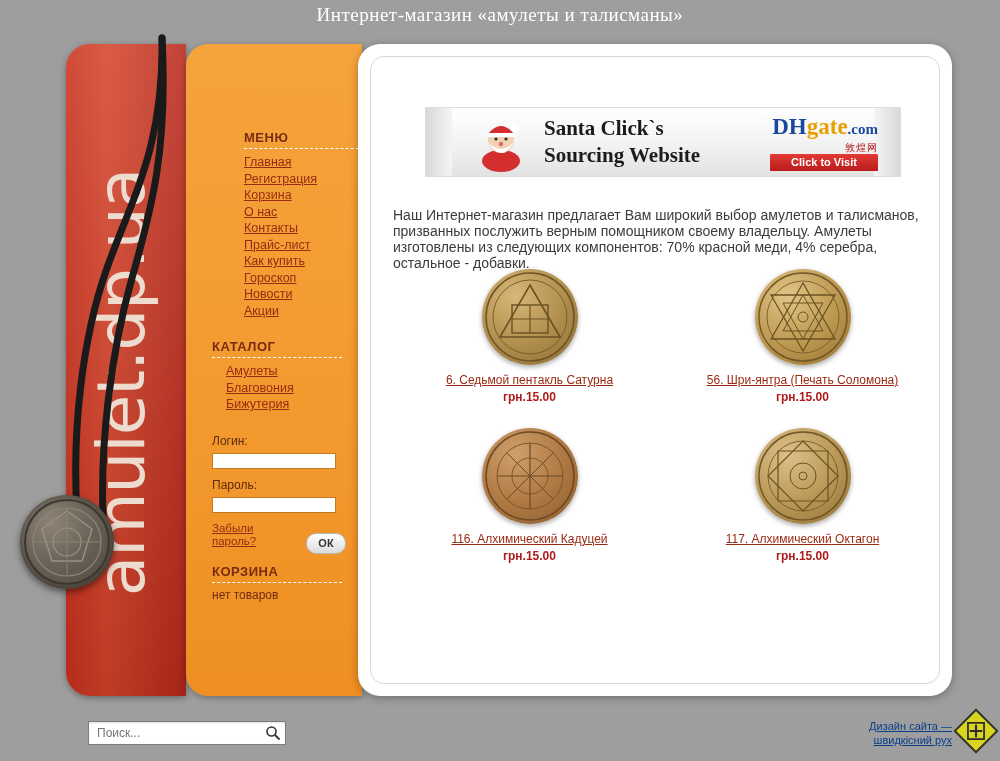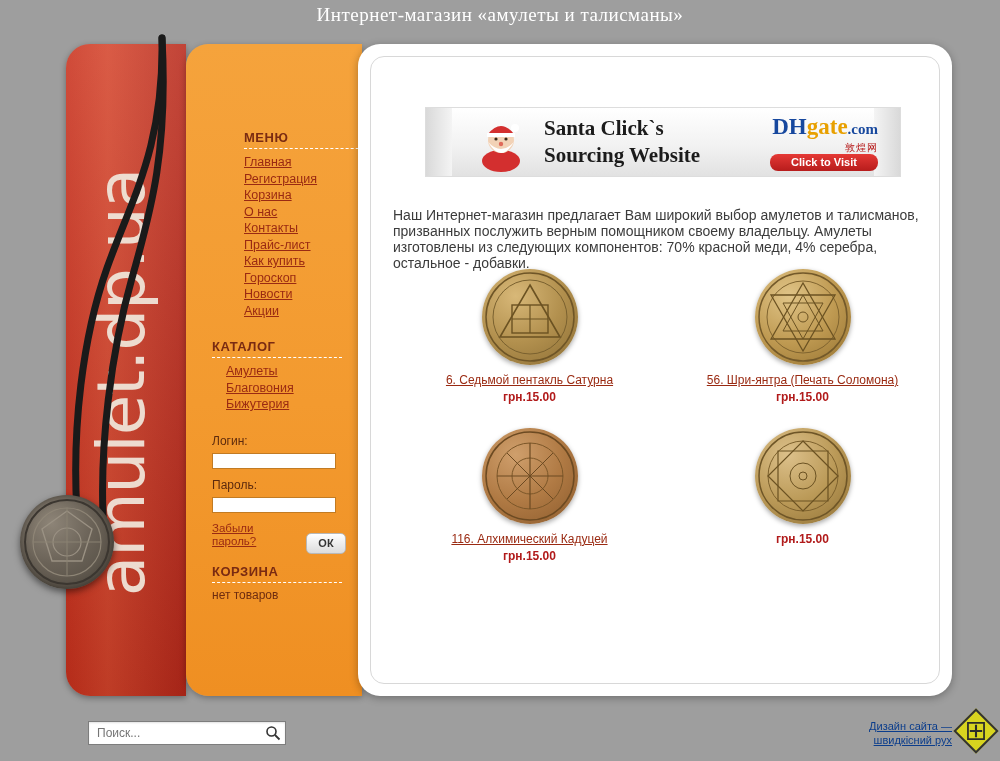--- a/index.html
+++ b/index.html
@@ -131,21 +131,21 @@
     display: inline-block;
     width: 62px;
     cursor: pointer;
   }
   .ok-button {
     position: absolute;
     right: -4px;
     bottom: -2px;
     width: 38px;
     height: 19px;
-    border-radius: 5px;
+    border-radius: 10px;
     background: linear-gradient(to bottom, #ffffff, #dcdcdc);
     border: 1px solid #b8b8b8;
     font-size: 11px;
     font-weight: bold;
     color: #333;
     text-align: center;
     line-height: 19px;
     cursor: pointer;
   }
   .login-actions { position: relative; height: 30px; }
@@ -237,21 +237,21 @@
     right: 22px;
     bottom: 5px;
     width: 108px;
     height: 17px;
     background: linear-gradient(to bottom, #e53935, #b71c1c);
     color: #ffffff;
     font-size: 11px;
     font-weight: bold;
     text-align: center;
     line-height: 17px;
-    border-radius: 8px;
+    border-radius: 1px;
     cursor: pointer;
   }
 
   .intro {
     position: absolute;
     left: 22px;
     top: 150px;
     width: 546px;
     font-size: 14px;
     color: #3b3b3b;
@@ -508,20 +508,21 @@
         <div class="coin c4">
           <svg viewBox="0 0 96 96">
             <circle cx="48" cy="48" r="44" fill="none" stroke="#6e5527" stroke-width="1.5"></circle>
             <circle cx="48" cy="48" r="35" fill="none" stroke="#7d612d" stroke-width="1"></circle>
             <polygon points="48,13 83,48 48,83 13,48" fill="none" stroke="#6b5222" stroke-width="1.2"></polygon>
             <polygon points="23,23 73,23 73,73 23,73" fill="none" stroke="#6b5222" stroke-width="1.2"></polygon>
             <circle cx="48" cy="48" r="13" fill="none" stroke="#6b5222" stroke-width="1"></circle>
             <circle cx="48" cy="48" r="4" fill="none" stroke="#6b5222" stroke-width="1"></circle>
           </svg>
         </div>
+        <a class="product-name">117. Алхимический Октагон</a>
         <div class="product-price">грн.15.00</div>
       </div>
 
     </div>
   </div>
 </div>
 
 <div class="search-box">
   <input class="search-input" type="text" placeholder="Поиск..." style="">
   <svg class="search-icon" viewBox="0 0 16 16">

